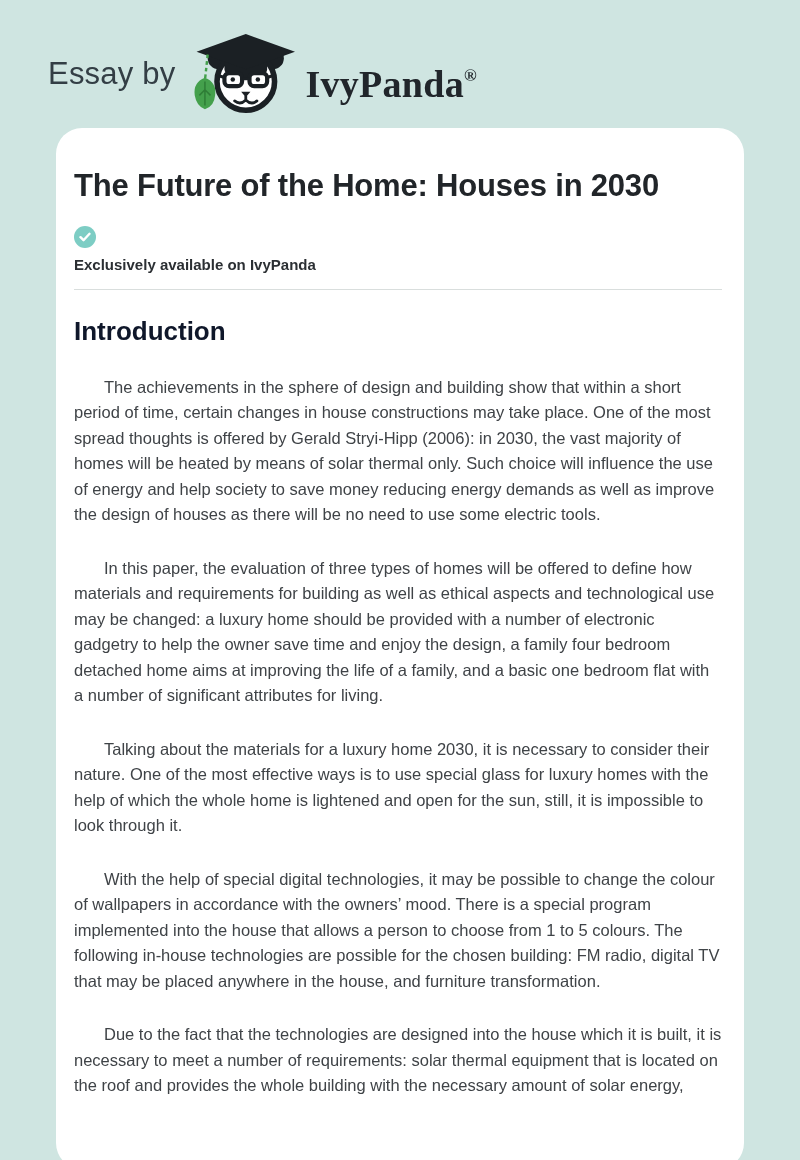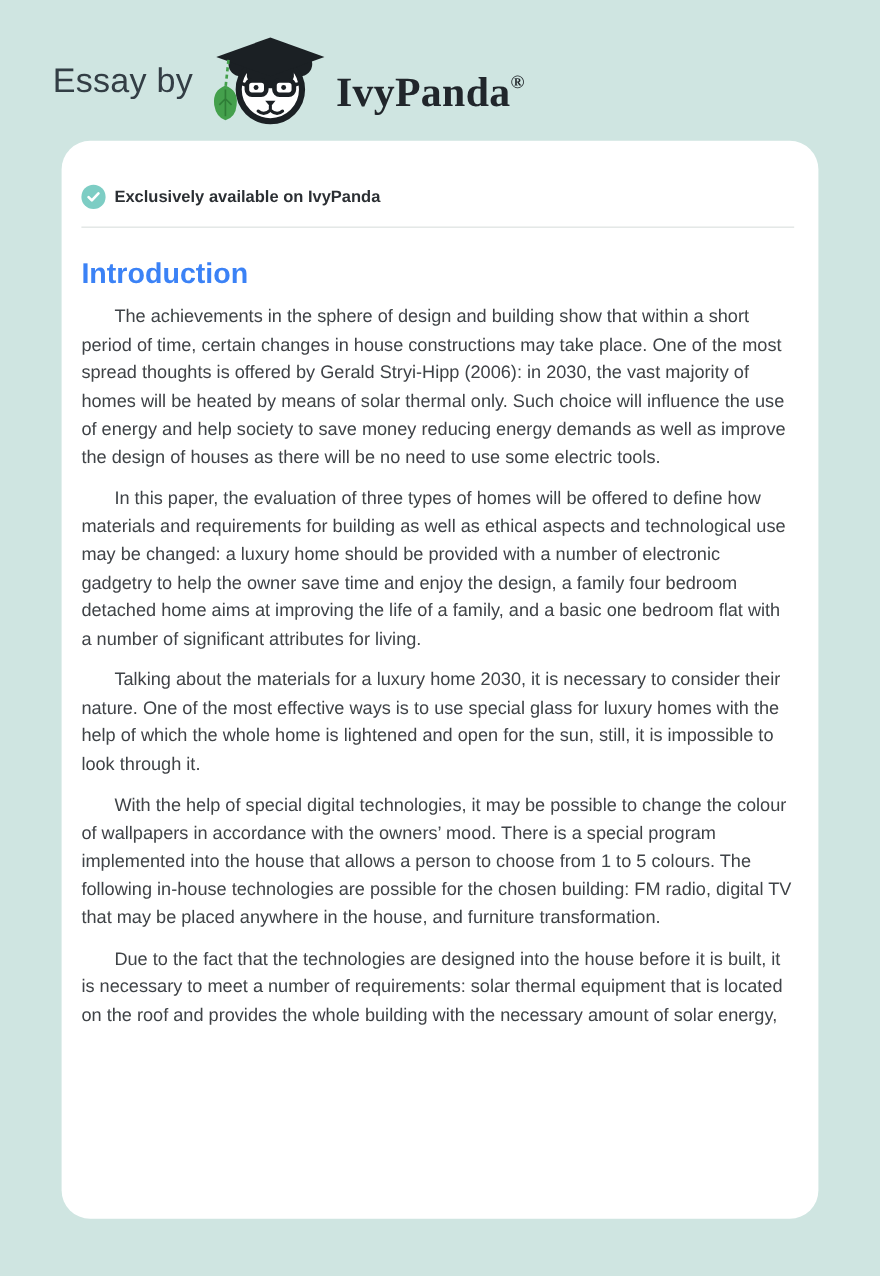--- a/index.html
+++ b/index.html
@@ -58,23 +58,23 @@
   .card h1 {
     font-size: 31px;
     line-height: 1.15;
     font-weight: 700;
     color: #212529;
     letter-spacing: -0.2px;
     margin-bottom: 22px;
   }
   .availability {
     display: flex;
-    align-items: center;
     gap: 8px;
     margin-bottom: 16px;
+    flex-direction: column;
   }
   .check-badge {
     width: 22px;
     height: 22px;
     flex: 0 0 22px;
     border-radius: 50%;
     background: #7dcdc4;
     display: inline-flex;
     align-items: center;
     justify-content: center;
@@ -86,29 +86,29 @@
     color: #2b2f33;
   }
   .divider {
     border: none;
     border-top: 1px solid #d9dedd;
     margin: 0 0 4px 0;
   }
   .card h2 {
     font-size: 26px;
     font-weight: 700;
-    color: #3b82f6;
+    color: #0f172a;
     margin: 26px 0 10px 0;
   }
   .card p {
     font-size: 16.5px;
     line-height: 25.5px;
     color: #3f4347;
     text-indent: 30px;
-    margin: 12px 0;
+    margin: 28px 0;
   }
 </style>
 </head>
 <body>
 
 <div class="page">
 
   <header class="header">
     <span class="essay-by">Essay by</span>
 
@@ -141,34 +141,35 @@
         <path d="M54 64 h10 l-5 6 z" fill="#1b2024"></path>
         <path d="M59 69 v4 M59 73 q-6 6 -12 1 M59 73 q6 6 12 1" stroke="#1b2024" stroke-width="3" fill="none" stroke-linecap="round"></path>
       </svg>
     </span>
 
     <span class="brand"><span>IvyPanda</span><sup>®</sup></span>
   </header>
 
   <main class="card">
 
+    <h1>The Future of the Home: Houses in 2030</h1>
 
     <div class="availability">
       <span class="check-badge">
         <svg width="12" height="10" viewBox="0 0 12 10" aria-hidden="true">
           <path d="M1.5 5.2 L4.5 8.2 L10.5 1.8" fill="none" stroke="#ffffff" stroke-width="2.4" stroke-linecap="round" stroke-linejoin="round"></path>
         </svg>
       </span>
       <span class="availability-text">Exclusively available on IvyPanda</span>
     </div>
 
     <hr class="divider">
 
     <h2>Introduction</h2>
     <p>The achievements in the sphere of design and building show that within a short period of time, certain changes in house constructions may take place. One of the most spread thoughts is offered by Gerald Stryi-Hipp (2006): in 2030, the vast majority of homes will be heated by means of solar thermal only. Such choice will influence the use of energy and help society to save money reducing energy demands as well as improve the design of houses as there will be no need to use some electric tools.</p>
     <p>In this paper, the evaluation of three types of homes will be offered to define how materials and requirements for building as well as ethical aspects and technological use may be changed: a luxury home should be provided with a number of electronic gadgetry to help the owner save time and enjoy the design, a family four bedroom detached home aims at improving the life of a family, and a basic one bedroom flat with a number of significant attributes for living.</p>
 
     <p>Talking about the materials for a luxury home 2030, it is necessary to consider their nature. One of the most effective ways is to use special glass for luxury homes with the help of which the whole home is lightened and open for the sun, still, it is impossible to look through it.</p>
     <p>With the help of special digital technologies, it may be possible to change the colour of wallpapers in accordance with the owners’ mood. There is a special program implemented into the house that allows a person to choose from 1 to 5 colours. The following in-house technologies are possible for the chosen building: FM radio, digital TV that may be placed anywhere in the house, and furniture transformation.</p>
-    <p>Due to the fact that the technologies are designed into the house before it is built, it is necessary to meet a number of requirements: solar thermal equipment that is located on the roof and provides the whole building with the necessary amount of solar energy,</p>
+    <p>Due to the fact that the technologies are designed into the house which it is built, it is necessary to meet a number of requirements: solar thermal equipment that is located on the roof and provides the whole building with the necessary amount of solar energy,</p>
 
   </main>
 </div>
 
 </body></html>

